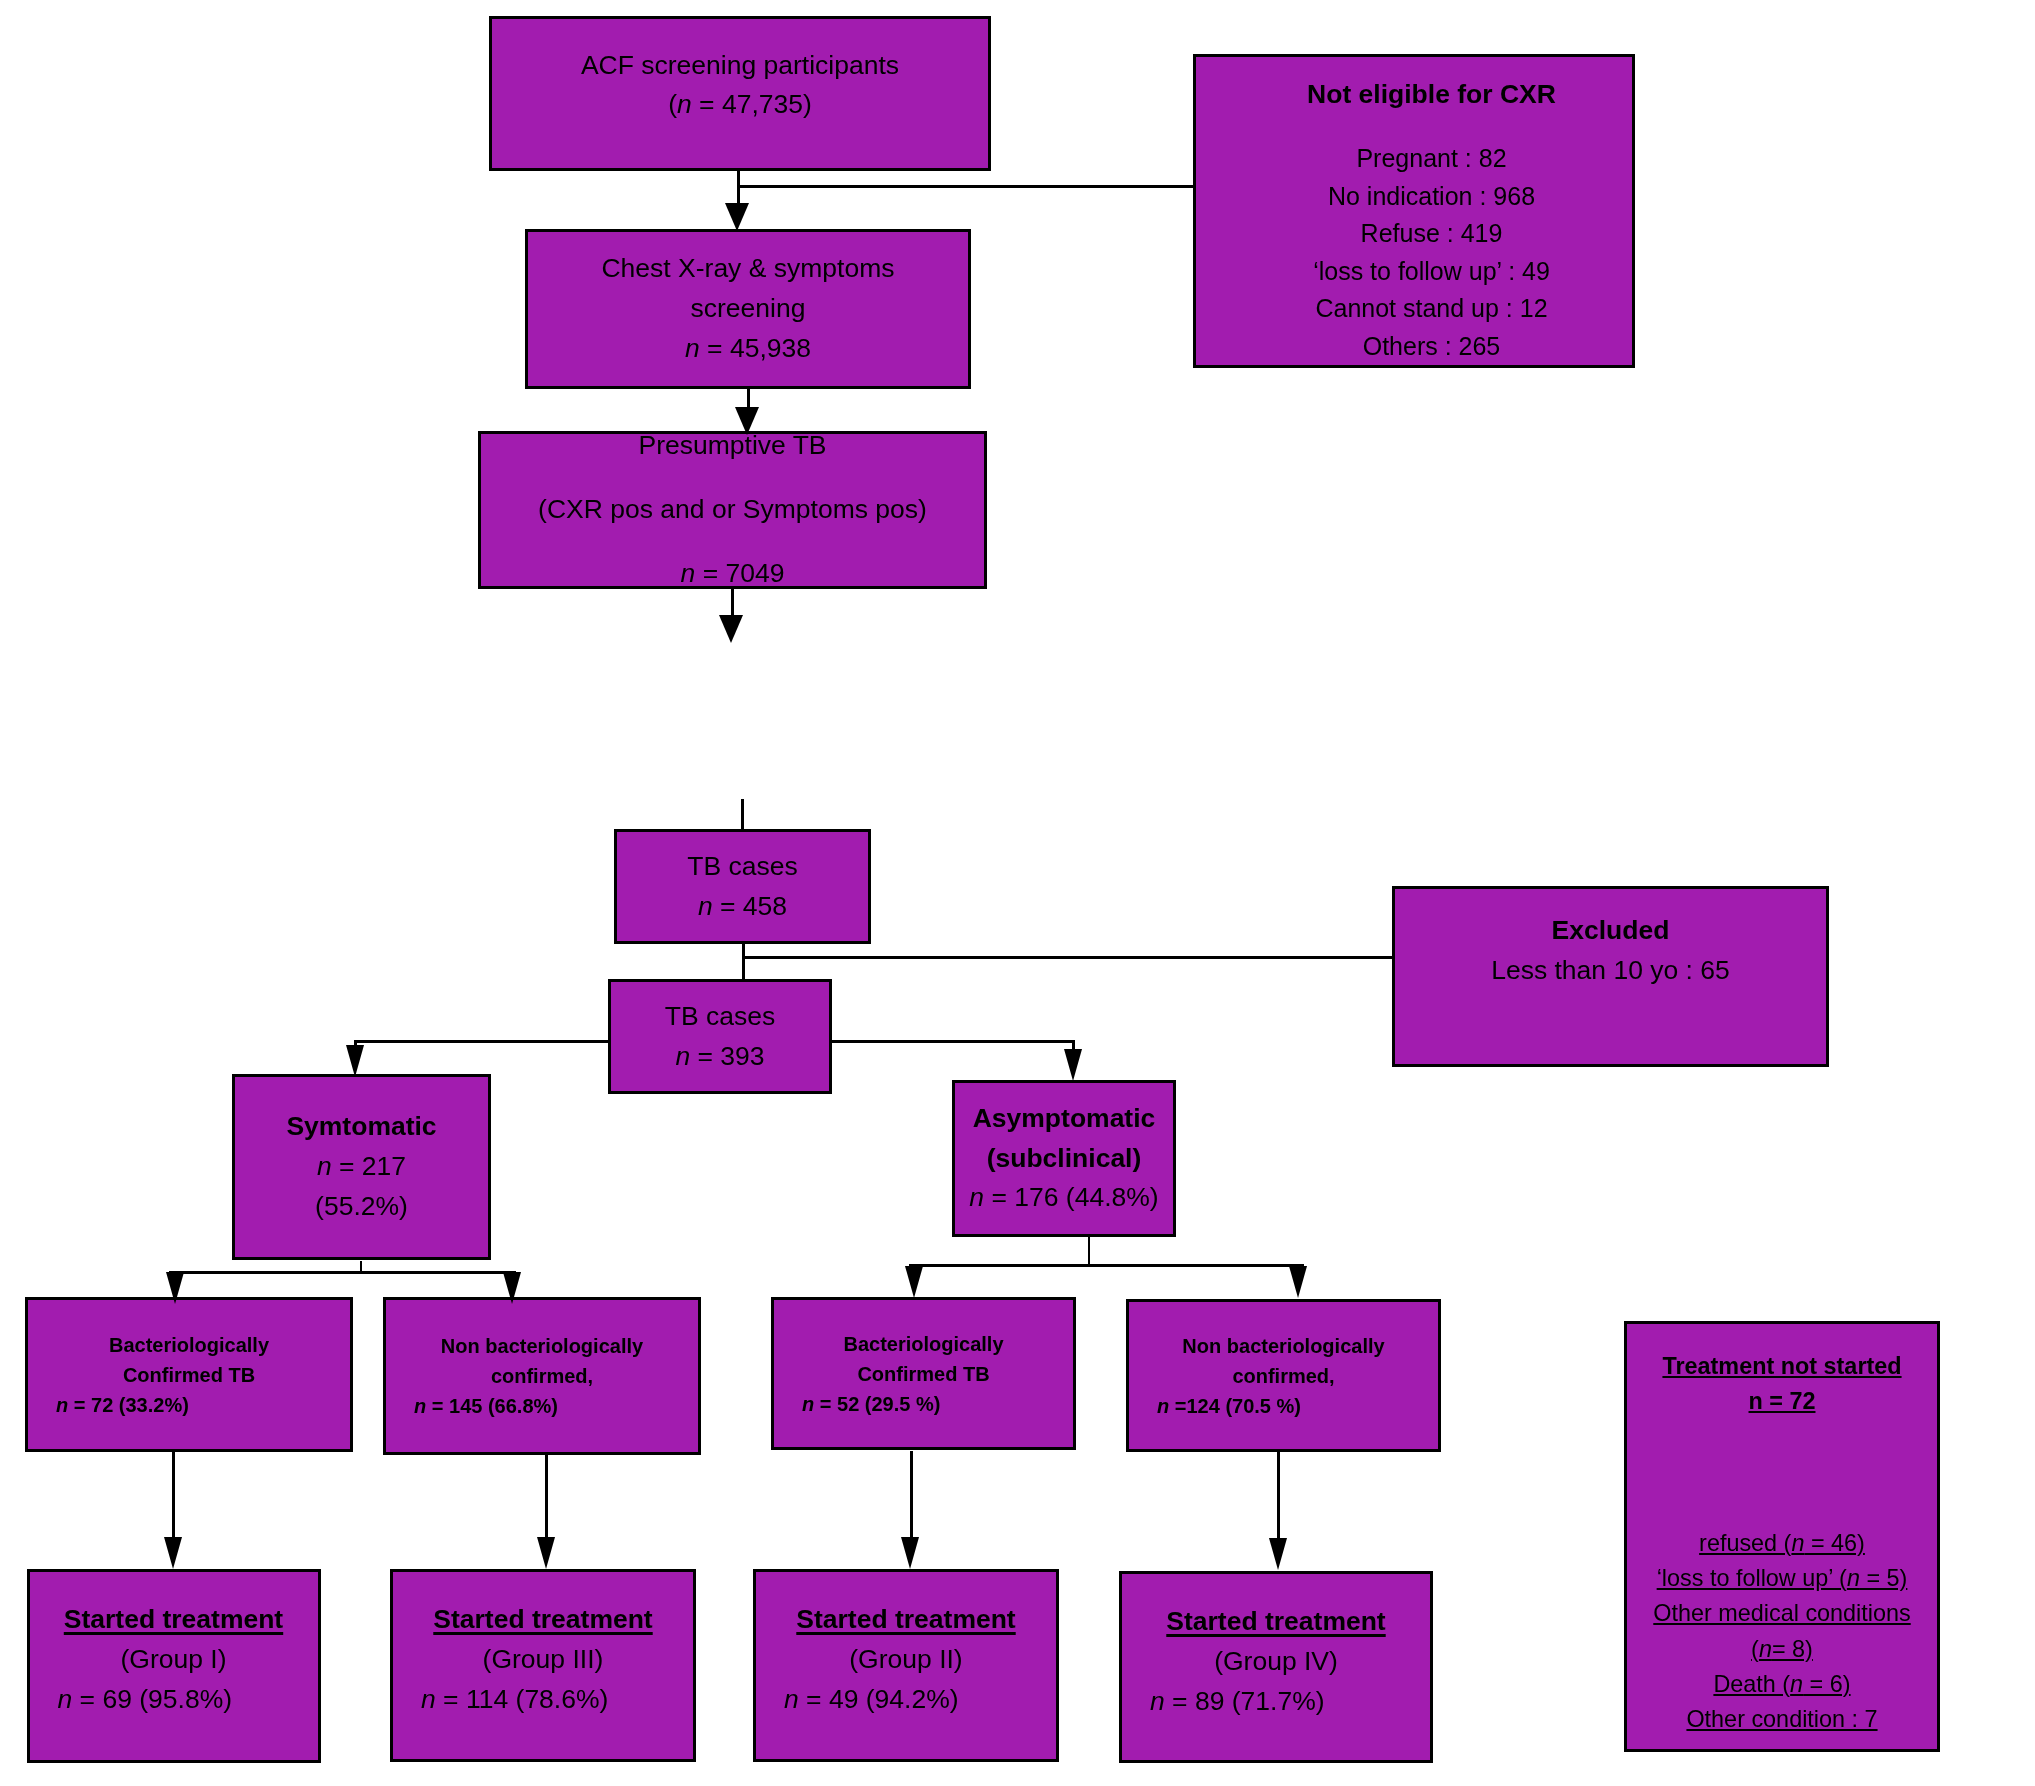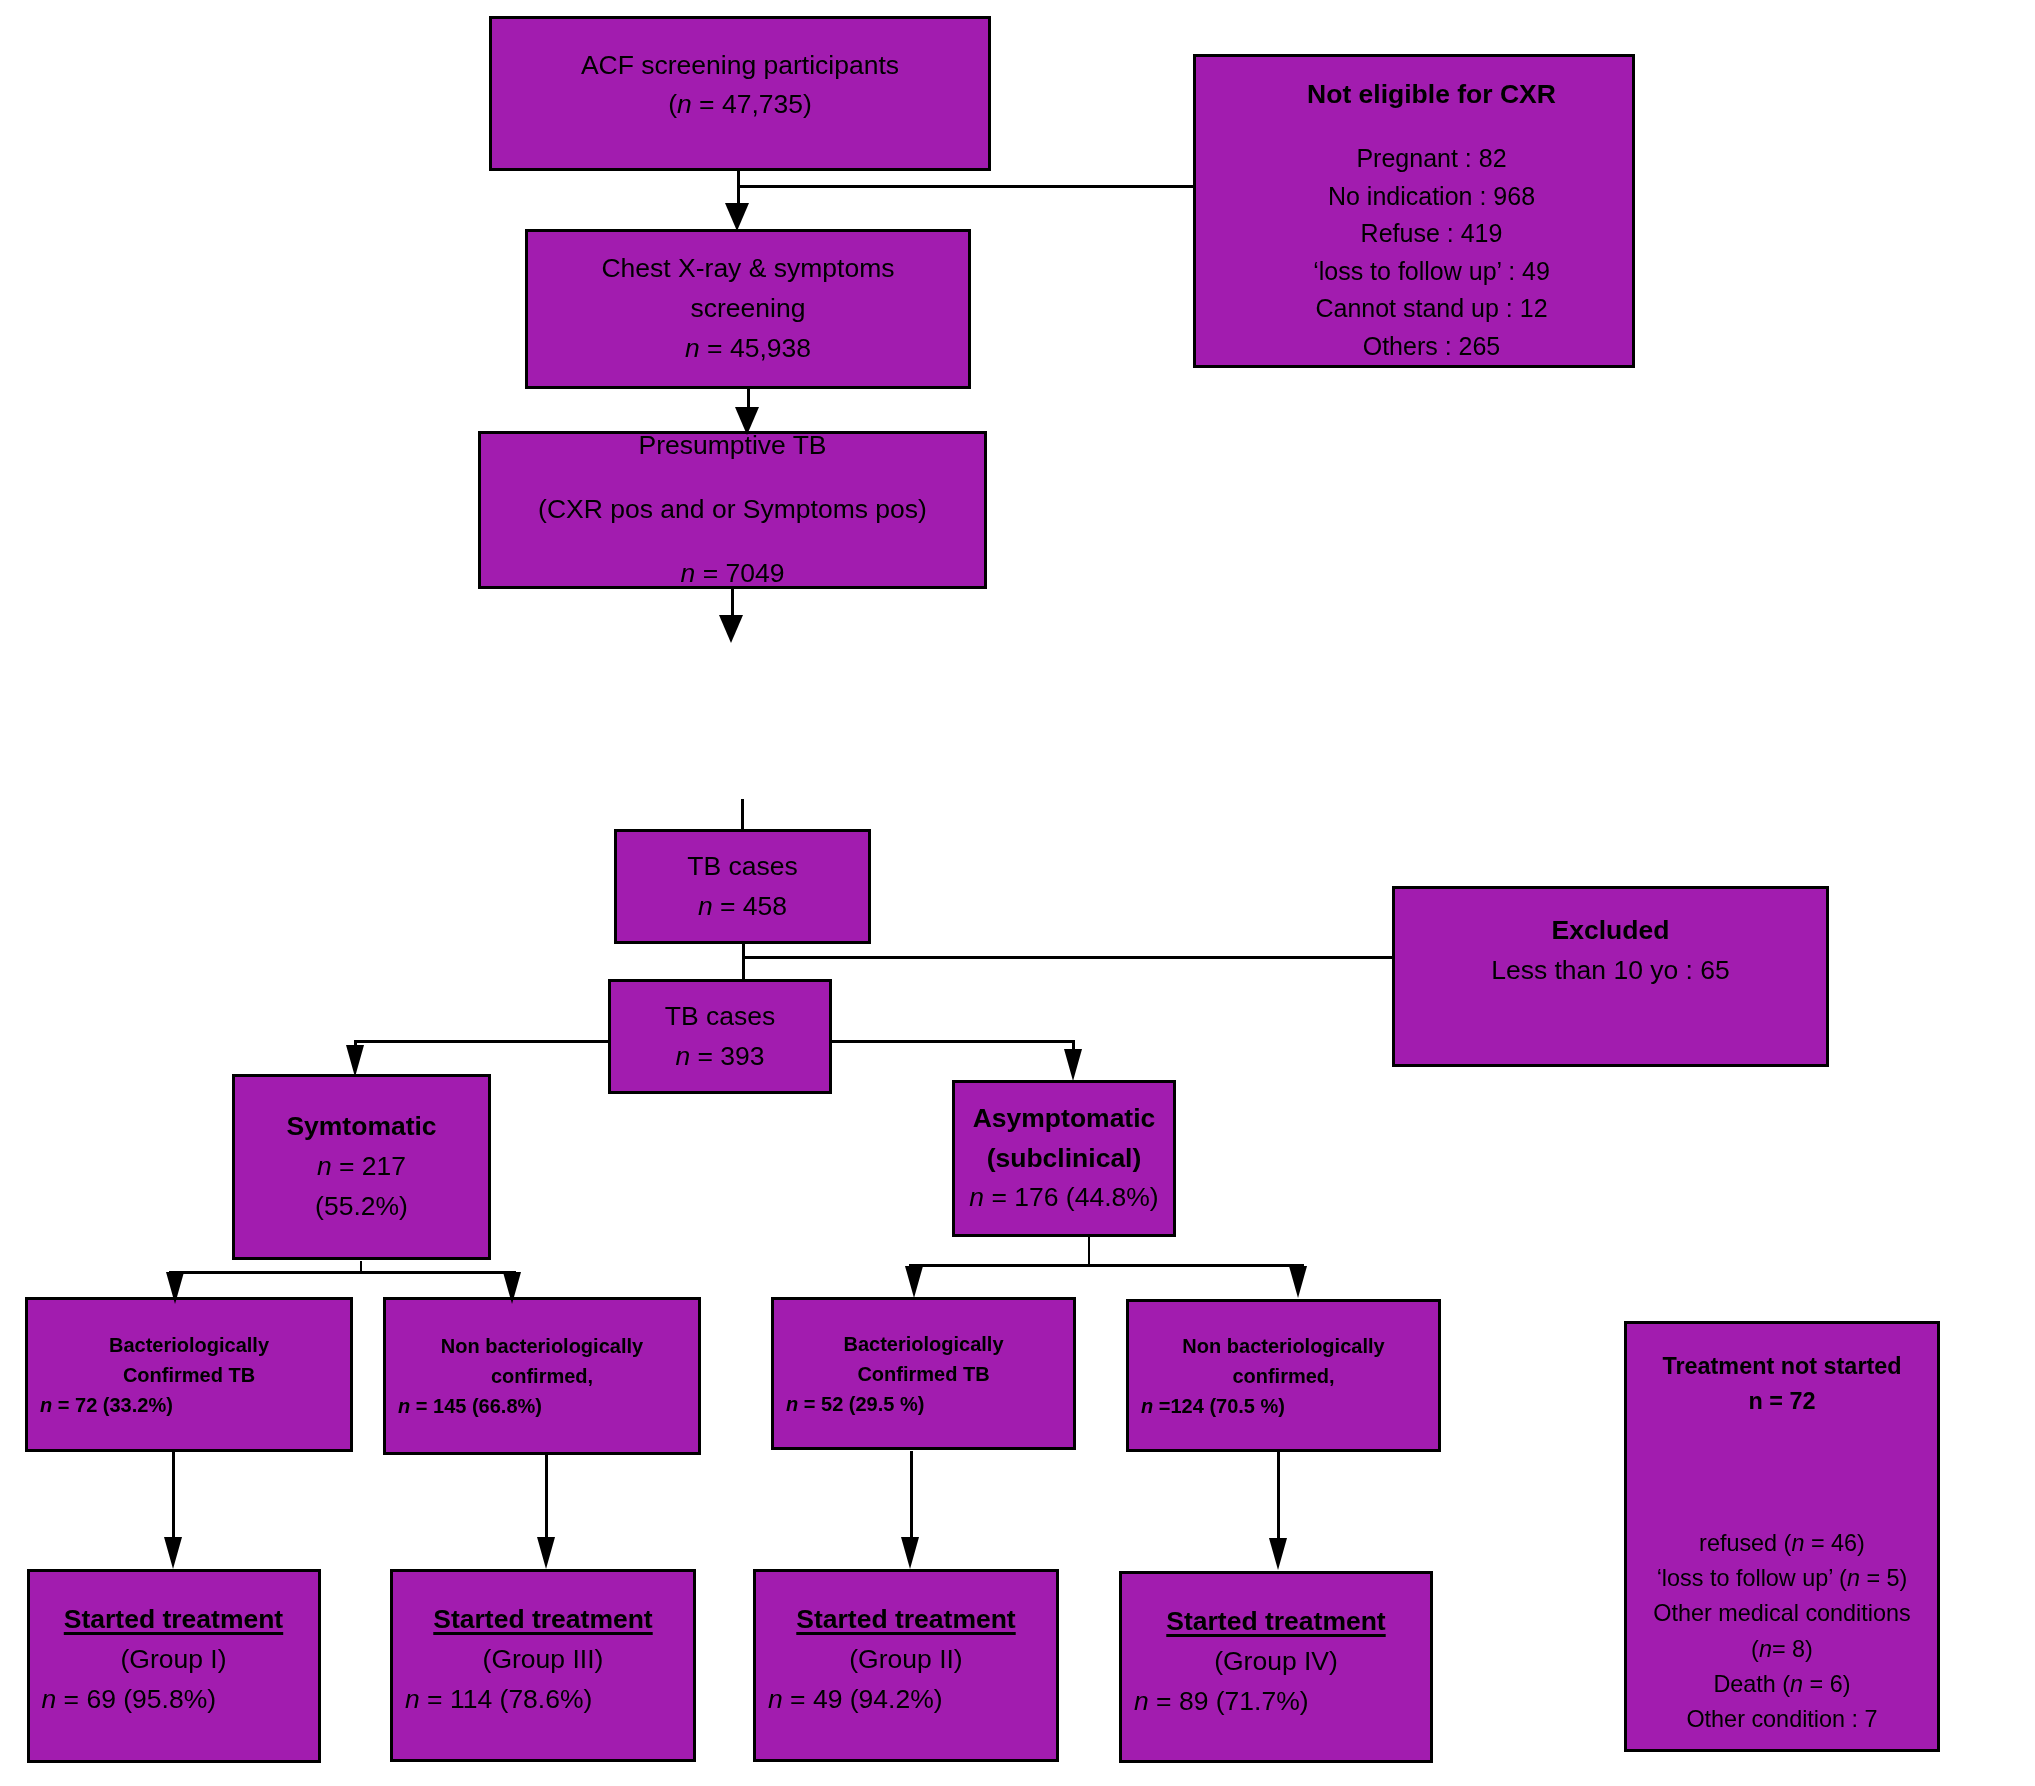--- a/index.html
+++ b/index.html
@@ -11,21 +11,21 @@
     position:absolute; border:3.2px solid #000; background:#a21caf; box-sizing:border-box;
     display:flex; flex-direction:column; align-items:center; justify-content:center;
     text-align:center; font-size:26.5px; line-height:1.5; color:#000;
   }
   .top { justify-content:flex-start; }
   .b { font-weight:bold; }
   .u { text-decoration:underline; text-decoration-thickness:2.5px; text-underline-offset:4.4px; }
   .mid { font-weight:bold; font-size:20px; }
   .side { font-size:25px; }
   .small { font-size:23.4px; }
-  .nleft { align-self:flex-start; text-align:center; padding-left:12px; }
+  .nleft { align-self:flex-start; text-align:center; padding-left:28px; }
   .vl, .hl { position:absolute; background:#000; }
   .ah {
     position:absolute; width:0; height:0;
     border-left:12px solid transparent; border-right:12px solid transparent;
     border-top:28px solid #000;
   }
   .ah.narrow {
     border-left-width:9.5px; border-right-width:9.5px; border-top-width:32px;
   }
   .gap-lg { height:101px; }
@@ -109,21 +109,21 @@
     <div>Confirmed TB</div>
     <div class="nleft"><i>n</i> = 52 (29.5 %)</div>
   </div>
 
   <div class="bx mid" style="left:1126px;top:1299px;width:315px;height:153px;">
     <div>Non bacteriologically</div>
     <div>confirmed,</div>
     <div class="nleft"><i>n</i> =124 (70.5 %)</div>
   </div>
 
-  <div class="bx top small" style="left:1624px;top:1321px;width:316px;height:431px;padding-top:25px;">
+  <div class="bx top small" style="left:1624px;top:1321px;width:316px;height:431px;padding-top:25px;text-decoration:underline;">
     <div class="b">Treatment not started</div>
     <div class="b">n = 72</div>
     <div class="gap-xl"></div>
     <div>refused (<i>n</i> = 46)</div>
     <div>‘loss to follow up’ (<i>n</i> = 5)</div>
     <div>Other medical conditions</div>
     <div>(<i>n</i>= 8)</div>
     <div>Death (<i>n</i> = 6)</div>
     <div>Other condition : 7</div>
   </div>

